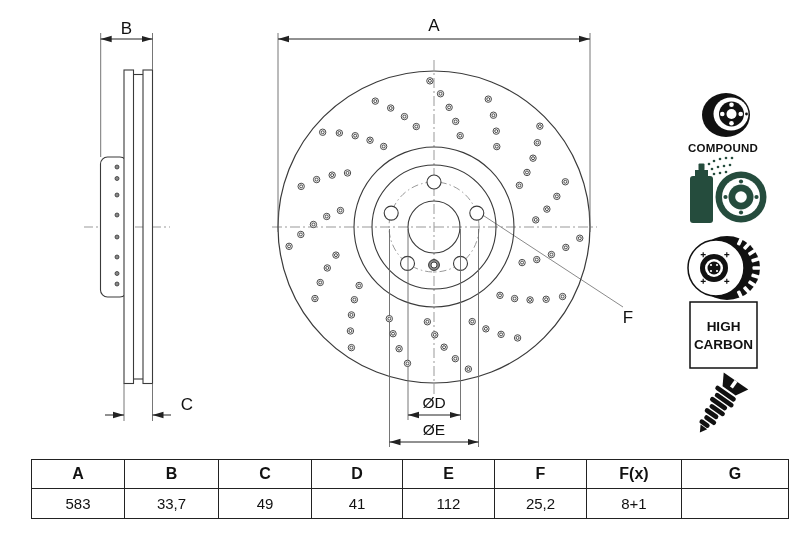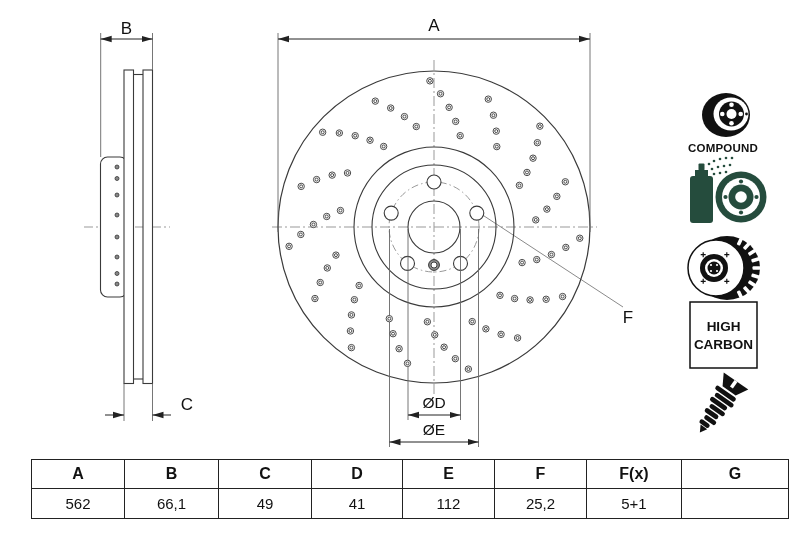--- a/index.html
+++ b/index.html
@@ -359,25 +359,25 @@
     <th>A</th>
     <th>B</th>
     <th>C</th>
     <th>D</th>
     <th>E</th>
     <th>F</th>
     <th>F(x)</th>
     <th>G</th>
   </tr>
   <tr>
-    <td>562</td>
-    <td>66,1</td>
+    <td>583</td>
+    <td>33,7</td>
     <td>49</td>
     <td>41</td>
     <td>112</td>
     <td>25,2</td>
-    <td>5+1</td>
+    <td>8+1</td>
     <td></td>
   </tr>
   </tbody>
 </table>
 
 </div>
 
 </body></html>

